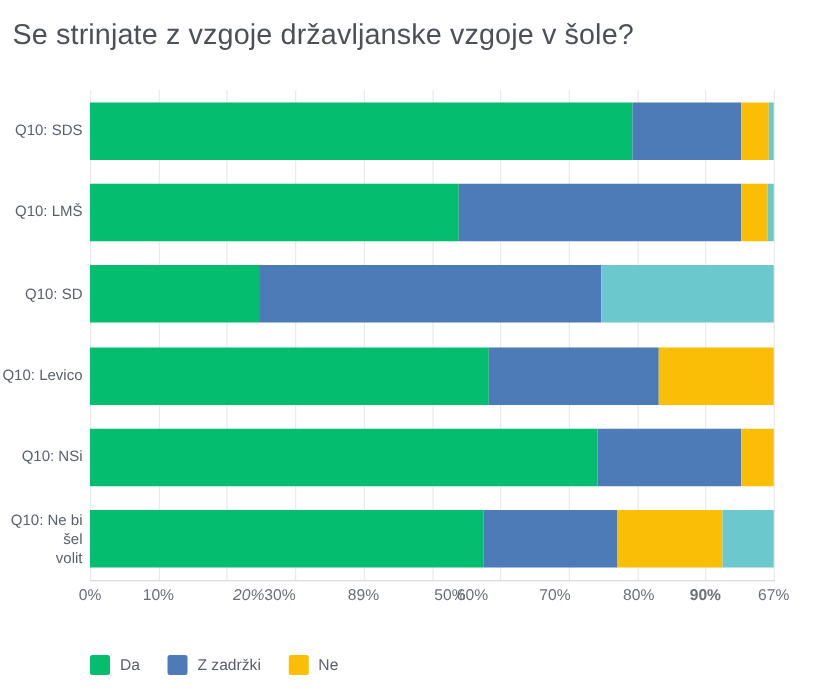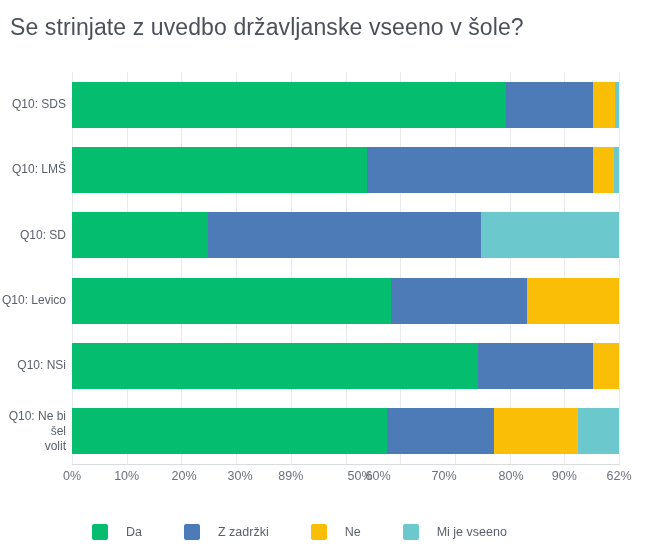--- a/index.html
+++ b/index.html
@@ -123,41 +123,40 @@
     position: absolute;
     left: 72px;
     top: 524px;
     display: flex;
     align-items: center;
     gap: 22px;
   }
   .legend-item {
     display: flex;
     align-items: center;
-    gap: 18px;
-    margin-left: 20px;
+    gap: 8px;
   }
   .legend-swatch {
     width: 16px;
     height: 16px;
     border-radius: 2px;
     flex: none;
   }
   .legend-label {
     font-size: 12.5px;
     color: #5a606b;
     white-space: nowrap;
   }
 </style>
 </head>
 <body>
 
 <div id="chart-root">
 
-  <div id="chart-title">Se strinjate z uvedbo državljanske vseeno v šole?</div>
+  <div id="chart-title">Se strinjate z vzgoje državljanske vzgoje v šole?</div>
 
   <div id="plot-area">
     <div id="gridlines">
         <div class="gridline" style="left: 0%;"></div>
         <div class="gridline" style="left: 10%;"></div>
         <div class="gridline" style="left: 20%;"></div>
         <div class="gridline" style="left: 30%;"></div>
         <div class="gridline" style="left: 40%;"></div>
         <div class="gridline" style="left: 50%;"></div>
         <div class="gridline" style="left: 60%;"></div>
@@ -233,43 +232,39 @@
             <div class="seg" title="Mi je vseeno: 7.5%" style="width: 7.5%; background: rgb(107, 200, 205);"></div>
           </div>
         </div>
       </div>
   </div>
 
   <div id="x-axis-line"></div>
   <div id="x-tick-labels">
       <div class="x-tick" style="left: 72px;">0%</div>
       <div class="x-tick" style="left: 126.7px;">10%</div>
-      <div class="x-tick" style="left: 184px;">20%</div>
-      <div class="x-tick" style="left: 240px; text-align: right;">30%</div>
+      <div class="x-tick" style="left: 199px; font-style: italic;">20%</div>
+      <div class="x-tick" style="left: 224px; text-align: right;">30%</div>
       <div class="x-tick" style="left: 290.8px;">89%</div>
       <div class="x-tick" style="left: 360px;">50%</div>
       <div class="x-tick" style="left: 378px;">60%</div>
       <div class="x-tick" style="left: 444px;">70%</div>
       <div class="x-tick" style="left: 511px;">80%</div>
-      <div class="x-tick" style="left: 564.3px;">90%</div>
-      <div class="x-tick" style="left: 619px;">62%</div>
+      <div class="x-tick" style="left: 564.3px; font-weight: bold;">90%</div>
+      <div class="x-tick" style="left: 619px;">67%</div>
     </div>
 
   <div id="legend">
       <div class="legend-item">
         <span class="legend-swatch" style="background: rgb(4, 189, 111);"></span>
         <span class="legend-label">Da</span>
       </div>
       <div class="legend-item">
         <span class="legend-swatch" style="background: rgb(77, 123, 183);"></span>
         <span class="legend-label">Z zadržki</span>
       </div>
       <div class="legend-item">
         <span class="legend-swatch" style="background: rgb(251, 190, 7);"></span>
         <span class="legend-label">Ne</span>
       </div>
-      <div class="legend-item">
-        <span class="legend-swatch" style="background: rgb(107, 200, 205);"></span>
-        <span class="legend-label">Mi je vseeno</span>
-      </div>
     </div>
 
 </div>
 
 </body></html>

